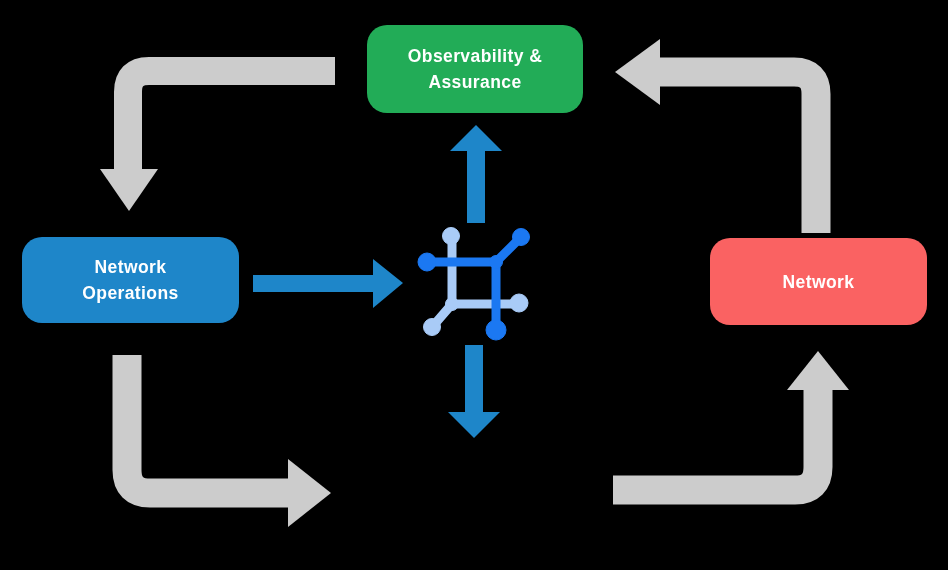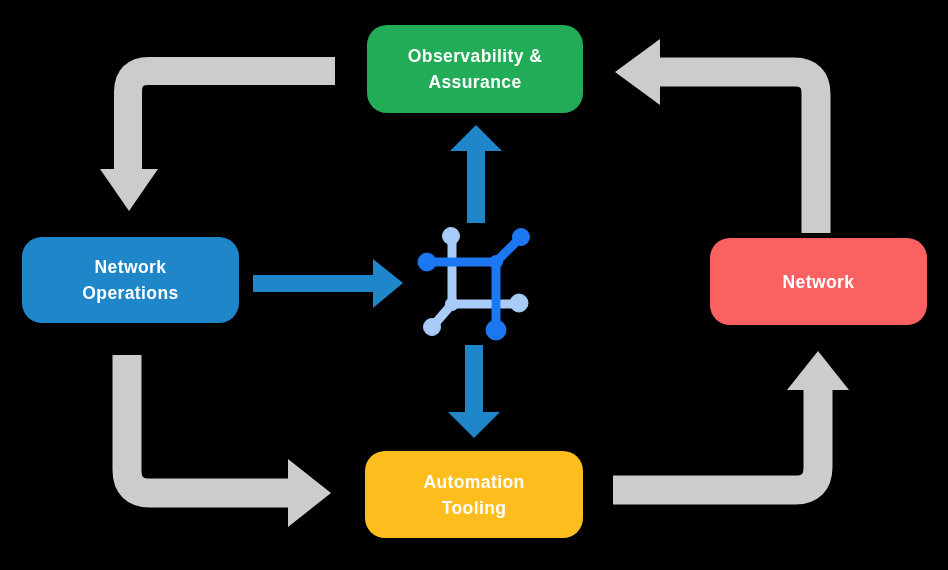--- a/index.html
+++ b/index.html
@@ -110,18 +110,14 @@
 
   <div class="node node-operations" style="background: rgb(30, 134, 201);">
     <span>Network</span>
     <span>Operations</span>
   </div>
 
   <div class="node node-infrastructure" style="background: rgb(250, 98, 98);">
     <span>Network</span>
   </div>
 
-  <div class="node node-automation" style="background: rgb(252, 189, 29);">
-    <span>Automation</span>
-    <span>Tooling</span>
-  </div>
 
 </div>
 
 </body></html>

